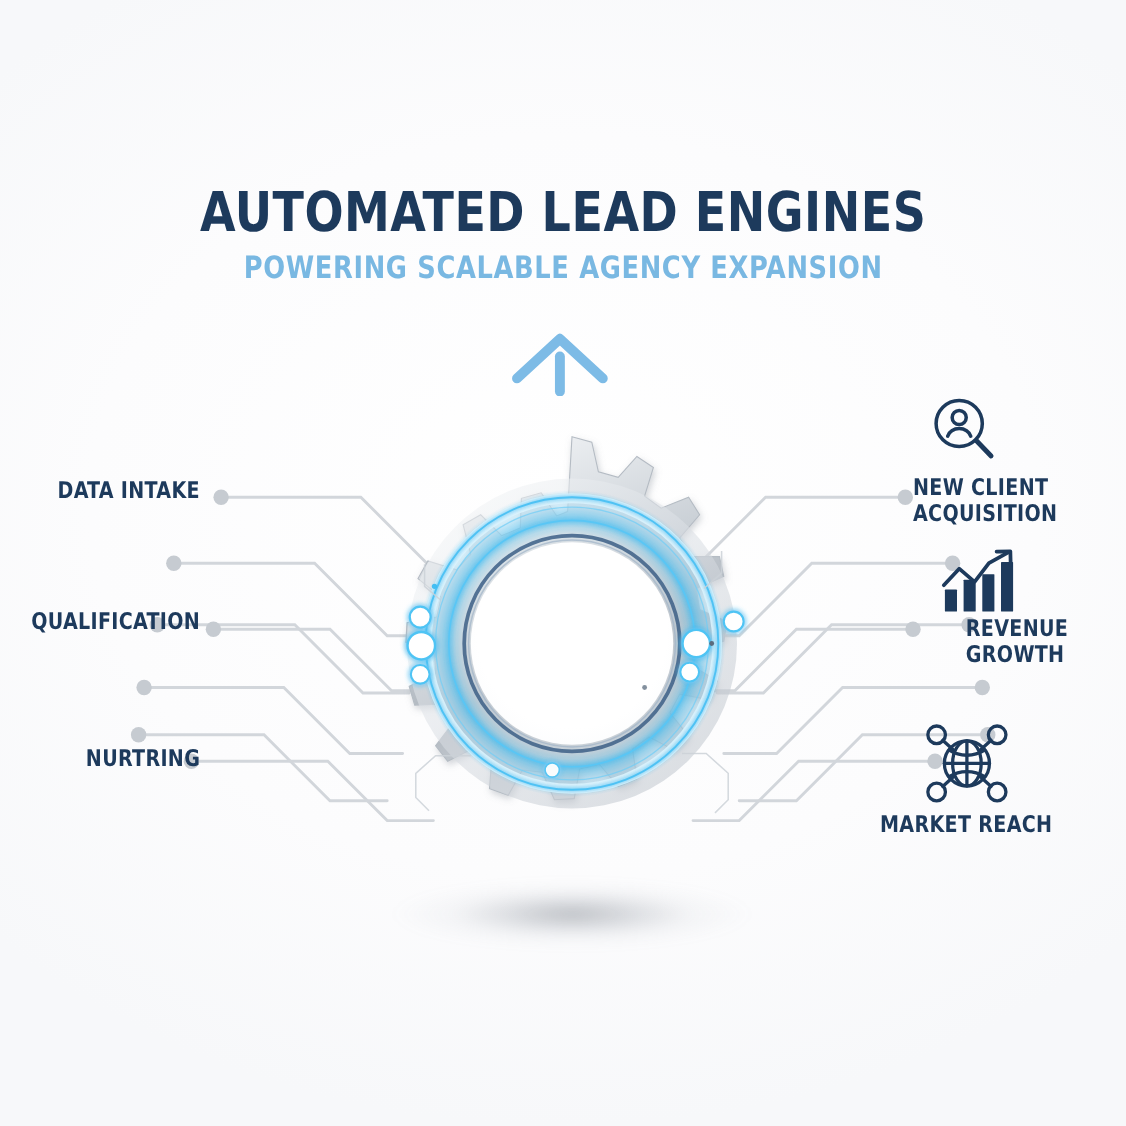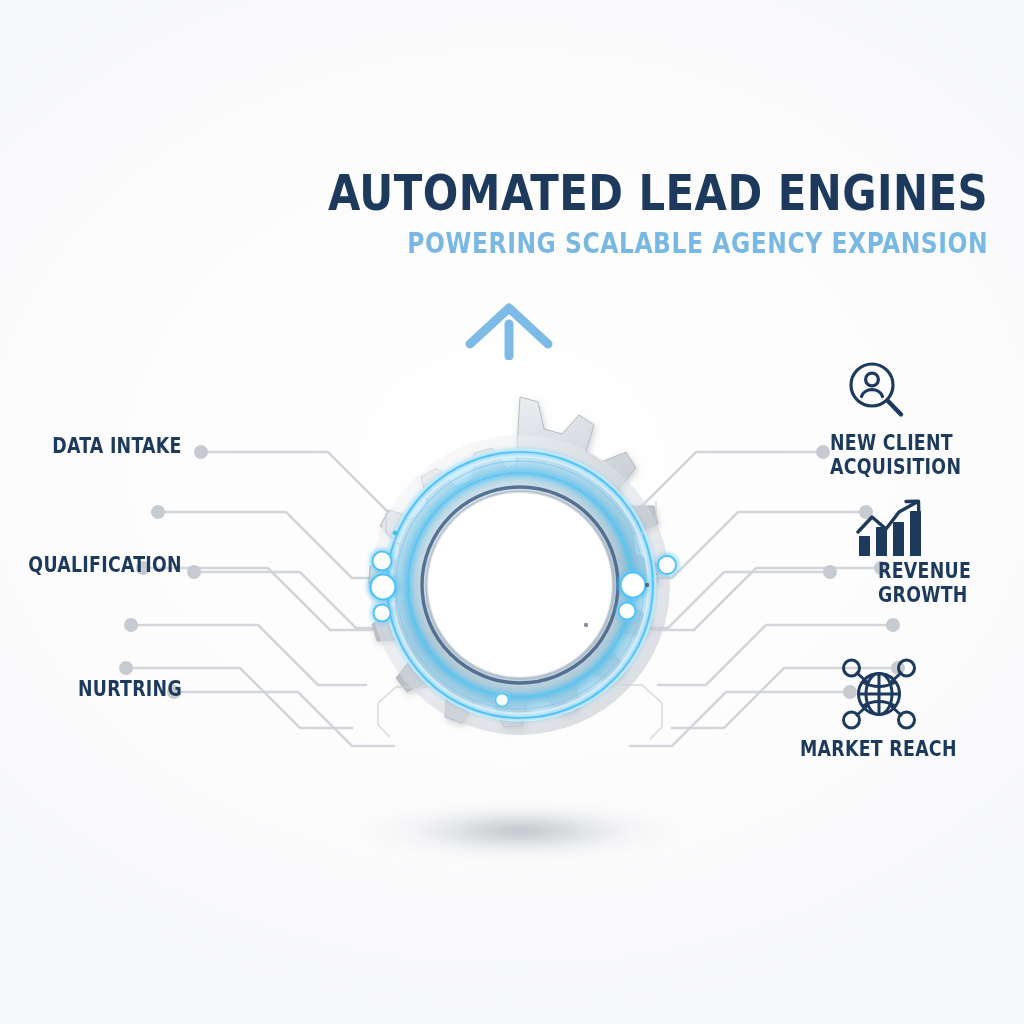--- a/index.html
+++ b/index.html
@@ -12,21 +12,21 @@
   #stage{
     position:relative;
     width:1024px; height:1024px;
     background:
       radial-gradient(ellipse 70% 55% at 50% 45%, #ffffff 0%, #fcfcfd 60%, #f7f8fa 100%);
   }
 
   
   .title-block{
     position:absolute; left:0; top:168px; width:1024px;
-    text-align:right;
+    text-align:center;
   }
   .main-title{
     font-family:"DejaVu Sans Condensed","Liberation Sans Narrow","Liberation Sans",sans-serif;
     font-weight:bold;
     font-size:50px;
     letter-spacing:0.5px;
     line-height:1.02;
     color:#1d3a5c;
     background:linear-gradient(180deg,#2b4d72 0%,#1b3characterless 0%,#1d3a5c 45%,#214567 100%);
     -webkit-background-clip:text;

